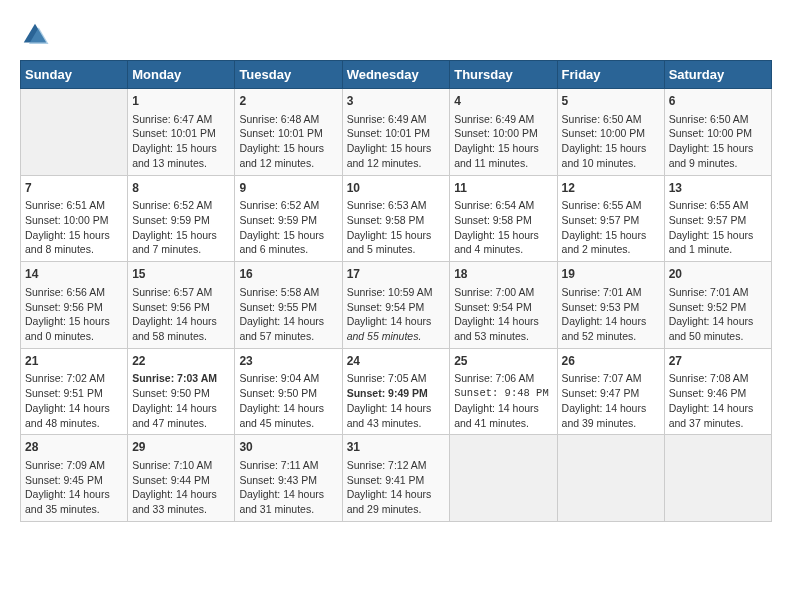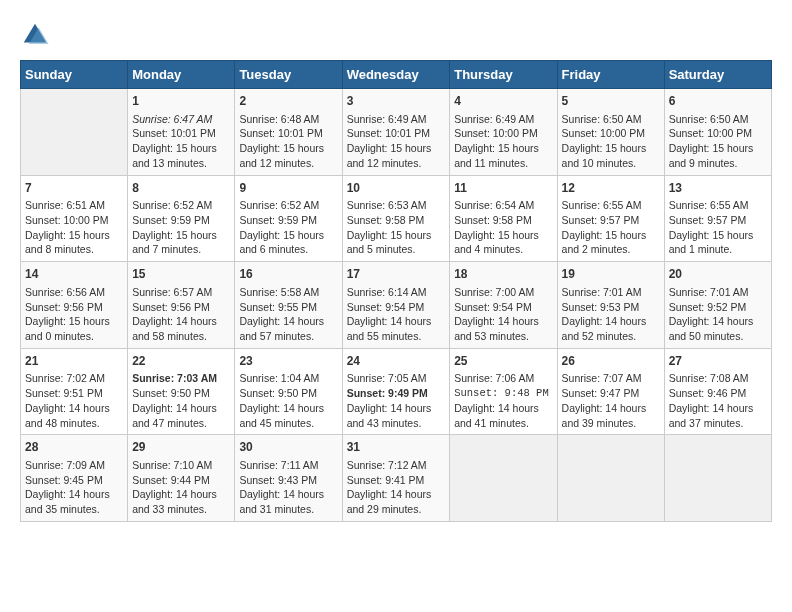--- a/index.html
+++ b/index.html
@@ -115,21 +115,21 @@
         <th>Thursday</th>
         <th>Friday</th>
         <th>Saturday</th>
       </tr>
   </thead>
   <tbody id="calendar-body">
   <tr>
         <td class="empty-cell"></td>
         <td>
           <span class="day-number">1</span>
-          <span style="display: block; font-style: italic;">Sunrise: 6:47 AM</span>
+          <span style="display: block;">Sunrise: 6:47 AM</span>
           <span style="display: block;">Sunset: 10:01 PM</span>
           <span style="display: block;">Daylight: 15 hours</span>
           <span style="display: block;">and 13 minutes.</span>
         </td>
         <td>
           <span class="day-number">2</span>
           <span style="display: block;">Sunrise: 6:48 AM</span>
           <span style="display: block;">Sunset: 10:01 PM</span>
           <span style="display: block;">Daylight: 15 hours</span>
           <span style="display: block;">and 12 minutes.</span>
@@ -231,24 +231,24 @@
         </td>
         <td>
           <span class="day-number">16</span>
           <span style="display: block;">Sunrise: 5:58 AM</span>
           <span style="display: block;">Sunset: 9:55 PM</span>
           <span style="display: block;">Daylight: 14 hours</span>
           <span style="display: block;">and 57 minutes.</span>
         </td>
         <td>
           <span class="day-number">17</span>
-          <span style="display: block;">Sunrise: 6:14 AM</span>
+          <span style="display: block;">Sunrise: 10:59 AM</span>
           <span style="display: block;">Sunset: 9:54 PM</span>
           <span style="display: block;">Daylight: 14 hours</span>
-          <span style="display: block;">and 55 minutes.</span>
+          <span style="display: block; font-style: italic;">and 55 minutes.</span>
         </td>
         <td>
           <span class="day-number">18</span>
           <span style="display: block;">Sunrise: 7:00 AM</span>
           <span style="display: block;">Sunset: 9:54 PM</span>
           <span style="display: block;">Daylight: 14 hours</span>
           <span style="display: block;">and 53 minutes.</span>
         </td>
         <td>
           <span class="day-number">19</span>
@@ -275,21 +275,21 @@
         </td>
         <td>
           <span class="day-number">22</span>
           <span style="display: block; font-weight: bold;">Sunrise: 7:03 AM</span>
           <span style="display: block;">Sunset: 9:50 PM</span>
           <span style="display: block;">Daylight: 14 hours</span>
           <span style="display: block;">and 47 minutes.</span>
         </td>
         <td>
           <span class="day-number">23</span>
-          <span style="display: block;">Sunrise: 1:04 AM</span>
+          <span style="display: block;">Sunrise: 9:04 AM</span>
           <span style="display: block;">Sunset: 9:50 PM</span>
           <span style="display: block;">Daylight: 14 hours</span>
           <span style="display: block;">and 45 minutes.</span>
         </td>
         <td>
           <span class="day-number">24</span>
           <span style="display: block;">Sunrise: 7:05 AM</span>
           <span style="display: block; font-weight: bold;">Sunset: 9:49 PM</span>
           <span style="display: block;">Daylight: 14 hours</span>
           <span style="display: block;">and 43 minutes.</span>

